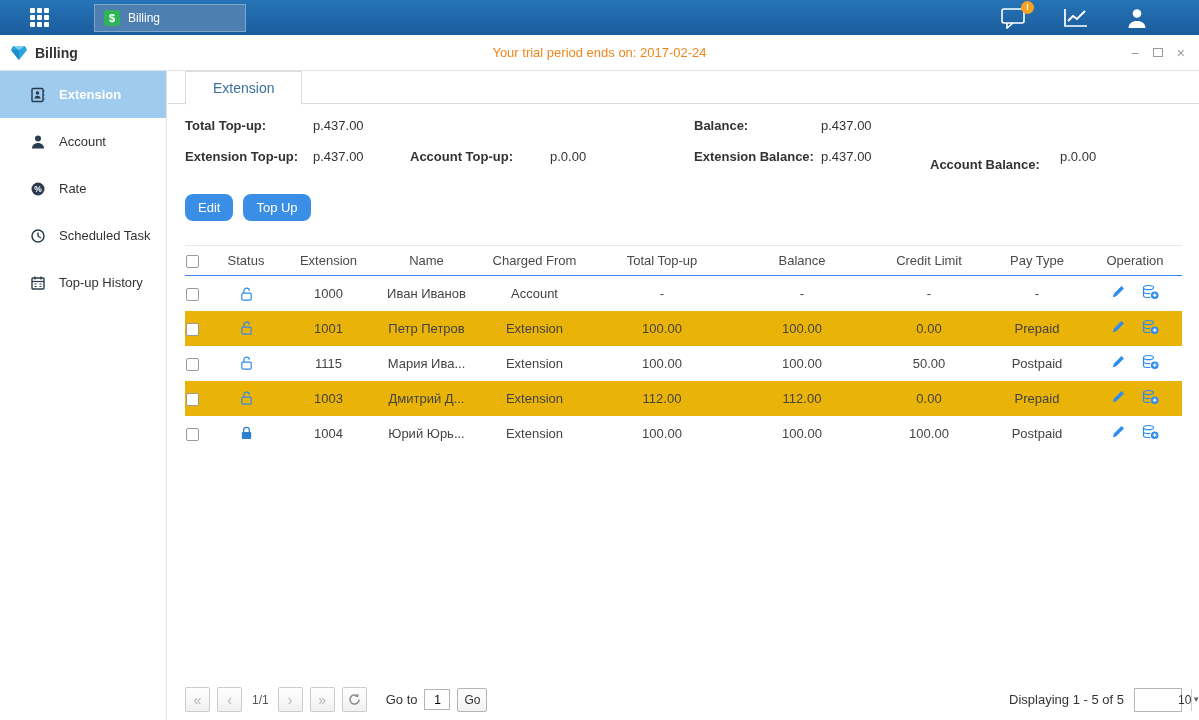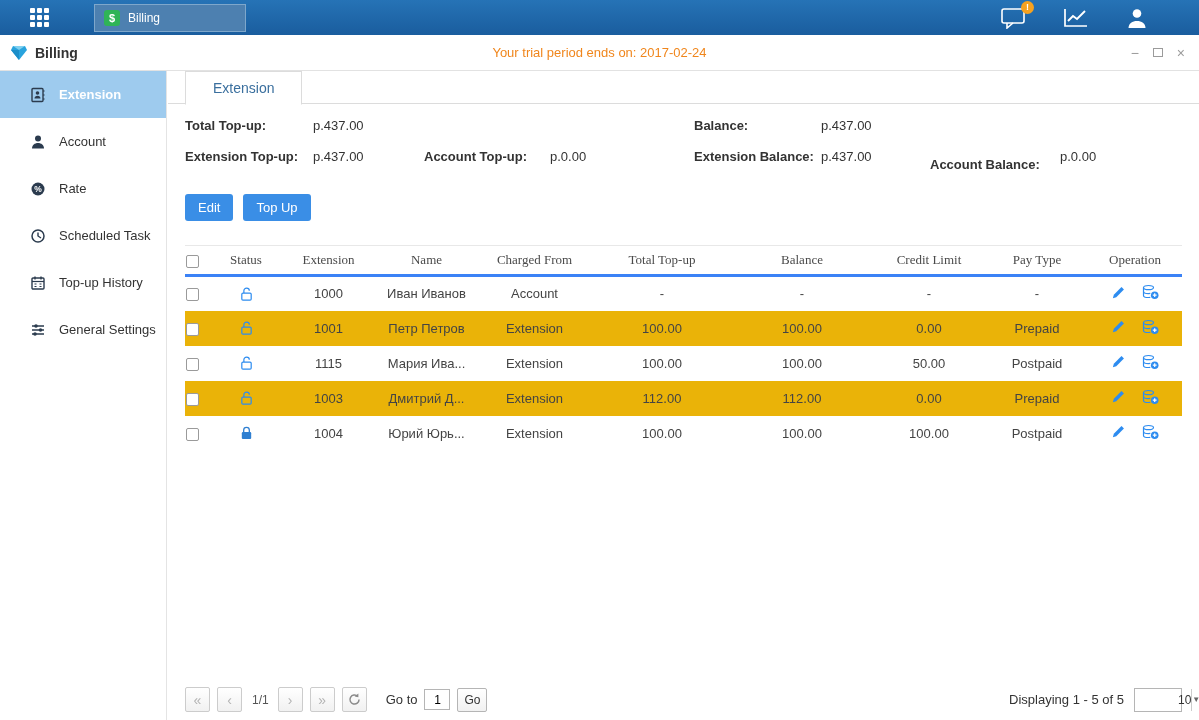--- a/index.html
+++ b/index.html
@@ -38,24 +38,24 @@
   
   .main { position: absolute; left: 168px; top: 71px; right: 0; bottom: 0; background: #fff; }
   .tabstrip { height: 33px; border-bottom: 1px solid #dcdcdc; position: relative; }
   .tab { position: absolute; left: 17px; top: 0; height: 34px; line-height: 32px; padding: 0 27px; background: #fff; border: 1px solid #dcdcdc; border-bottom-color: #fff; font-size: 14px; color: #3a6f9e; z-index: 1; cursor: default; }
 
   .summary { position: relative; height: 80px; margin: 0 17px; font-size: 13px; color: #333; }
   .sl { position: absolute; font-weight: bold; white-space: nowrap; }
   .sv { position: absolute; white-space: nowrap; }
 
   .actions { margin: 10px 0 0 17px; display: flex; gap: 10px; }
-  .btn-blue { height: 27px; padding: 0 13px; background: #3a8ee6; border: none; border-radius: 3px; color: #fff; font-size: 13px; font-family: inherit; cursor: pointer; }
+  .btn-blue { height: 27px; padding: 0 13px; background: #3a8ee6; border: none; border-radius: 8px; color: #fff; font-size: 13px; font-family: inherit; cursor: pointer; }
 
   .ext-table { margin: 24px 17px 0; border-collapse: collapse; table-layout: fixed; width: calc(100% - 34px); font-size: 13px; color: #444; }
-  .ext-table th { height: 30px; font-weight: normal; color: #4a4a4a; border-top: 1px solid #e8e8e8; border-bottom: 3px solid #3b82f6; text-align: center; padding: 0; font-family: Liberation Serif, serif; }
+  .ext-table th { height: 30px; font-weight: normal; color: #4a4a4a; border-top: 1px solid #e8e8e8; border-bottom: 1px solid #3b82f6; text-align: center; padding: 0; }
   .ext-table td { height: 35px; text-align: center; padding: 0; overflow: hidden; white-space: nowrap; }
   .ext-table tr.alt td { background: #eab308; }
   .ext-table th.cb-col, .ext-table td.cb-col { text-align: left; padding-left: 1px; }
   .checkbox { width: 13px; height: 13px; border: 1px solid #9a9a9a; border-radius: 2px; background: #fff; display: inline-block; vertical-align: middle; cursor: pointer; }
   .status-icon svg { vertical-align: middle; }
   .op-cell .op-icon { margin: 0 8px; display: inline-block; vertical-align: middle; cursor: pointer; }
 
   
   .pagination { position: absolute; left: 17px; right: 17px; bottom: 8px; display: flex; align-items: center; }
   .pg-btn { width: 25px; height: 25px; border: 1px solid #ccc; border-radius: 2px; background: linear-gradient(#fff,#f1f1f1); display: flex; align-items: center; justify-content: center; color: #b3b3b3; font-size: 14px; margin-right: 7px; cursor: pointer; }
@@ -171,46 +171,35 @@
     <span class="side-icon">
       <svg width="16" height="16" viewBox="0 0 16 16">
         <rect x="2" y="3" width="12" height="11" rx="1" fill="none" stroke="#2b3b4e" stroke-width="1.4"></rect>
         <path d="M2 6.5 h12" stroke="#2b3b4e" stroke-width="1.2"></path>
         <path d="M5 1.5 v3 M11 1.5 v3" stroke="#2b3b4e" stroke-width="1.4"></path>
         <path d="M4.5 9 h2 M9.5 9 h2 M4.5 11.5 h2 M9.5 11.5 h2" stroke="#2b3b4e" stroke-width="1.2"></path>
       </svg>
     </span>
     <span class="side-label">Top-up History</span>
   </div>
-  <div class="side-item">
-    <span class="side-icon">
-      <svg width="16" height="16" viewBox="0 0 16 16">
-        <path d="M2 4 h12 M2 8 h12 M2 12 h12" stroke="#2b3b4e" stroke-width="1.5"></path>
-        <circle cx="6" cy="4" r="1.8" fill="#2b3b4e"></circle>
-        <circle cx="10.5" cy="8" r="1.8" fill="#2b3b4e"></circle>
-        <circle cx="5" cy="12" r="1.8" fill="#2b3b4e"></circle>
-      </svg>
-    </span>
-    <span class="side-label">General Settings</span>
-  </div>
 </div>
 
 <div class="main">
   <div class="tabstrip">
     <div class="tab">Extension</div>
   </div>
 
   <div class="summary">
     <span class="sl" style="left:0;top:14px">Total Top-up:</span>
     <span class="sv" style="left:128px;top:14px">p.437.00</span>
     <span class="sl" style="left:509px;top:14px">Balance:</span>
     <span class="sv" style="left:636px;top:14px">p.437.00</span>
     <span class="sl" style="left:0;top:45px">Extension Top-up:</span>
     <span class="sv" style="left:128px;top:45px">p.437.00</span>
-    <span class="sl" style="left:239px;top:45px">Account Top-up:</span>
+    <span class="sl" style="left:225px;top:45px">Account Top-up:</span>
     <span class="sv" style="left:365px;top:45px">p.0.00</span>
     <span class="sl" style="left:509px;top:45px">Extension Balance:</span>
     <span class="sv" style="left:636px;top:45px">p.437.00</span>
     <span class="sl" style="left:745px;top:53px">Account Balance:</span>
     <span class="sv" style="left:875px;top:45px">p.0.00</span>
   </div>
 
   <div class="actions">
     <button class="btn-blue">Edit</button>
     <button class="btn-blue">Top Up</button>

